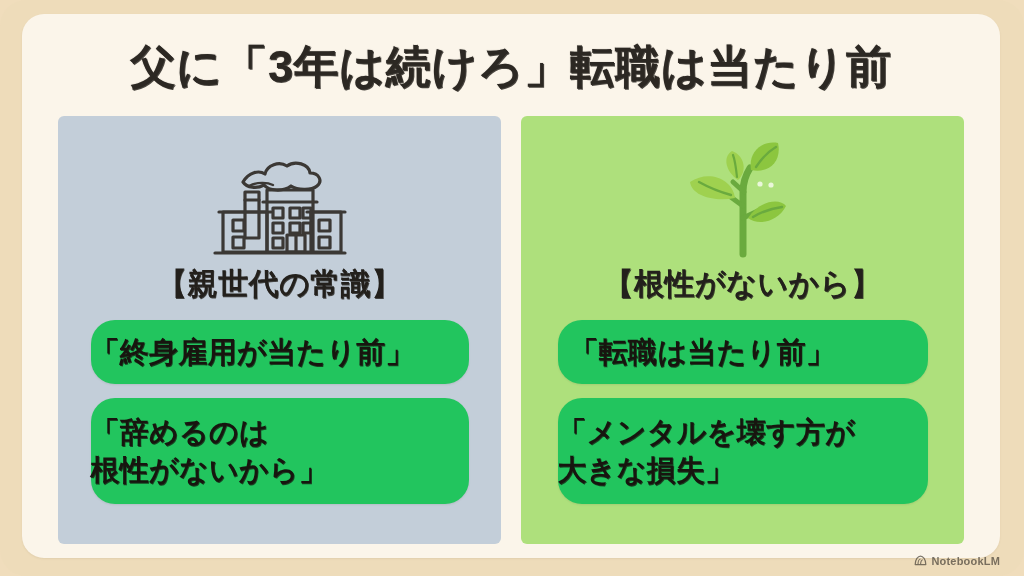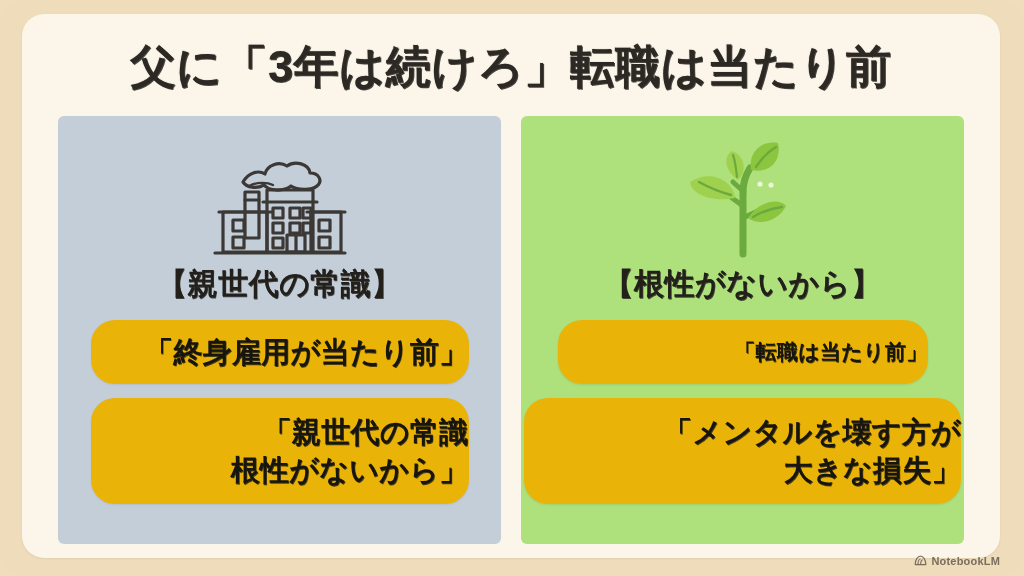--- a/index.html
+++ b/index.html
@@ -107,26 +107,26 @@
   .pill-list {
     margin-top: 16px;
     width: 100%;
     display: flex;
     flex-direction: column;
     align-items: center;
     gap: 14px;
   }
 
   .pill {
-    background: #eab308;
+    background: #22c55e;
     border-radius: 24px;
     box-sizing: border-box;
     display: flex;
     flex-direction: column;
-    align-items: flex-end;
+    align-items: flex-start;
     justify-content: center;
     text-align: center;
     color: #17150f;
     font-weight: 700;
     letter-spacing: 0.3px;
     box-shadow: 0 1px 2px rgba(60,55,40,0.10);
   }
   .pill-line {
     white-space: nowrap;
     display: block;
@@ -143,25 +143,26 @@
   .panel-left .pill.two-line {
     width: 378px;
     height: 106px;
     font-size: 29px;
     line-height: 38px;
   }
   
   .panel-right .pill.one-line {
     width: 370px;
     height: 64px;
-    font-size: 21px;
+    font-size: 29px;
     line-height: 34px;
+    padding-left: 12px;
   }
   .panel-right .pill.two-line {
-    width: 437px;
+    width: 370px;
     height: 106px;
     font-size: 29px;
     line-height: 38px;
   }
 
   
   .watermark {
     position: absolute;
     right: 24px;
     bottom: 6px;
@@ -230,21 +231,21 @@
           </svg>
         </div>
 
         <div class="panel-heading">【親世代の常識】</div>
 
         <div class="pill-list">
           <div class="pill one-line">
             <span class="pill-line">「終身雇用が当たり前」</span>
           </div>
           <div class="pill two-line">
-            <span class="pill-line">「親世代の常識</span>
+            <span class="pill-line">「辞めるのは</span>
             <span class="pill-line">根性がないから」</span>
           </div>
         </div>
       </div>
 
       <div class="panel panel-right">
 
         <div class="icon-wrap">
           <svg width="130" height="118" viewBox="0 0 130 118" fill="none">
 

